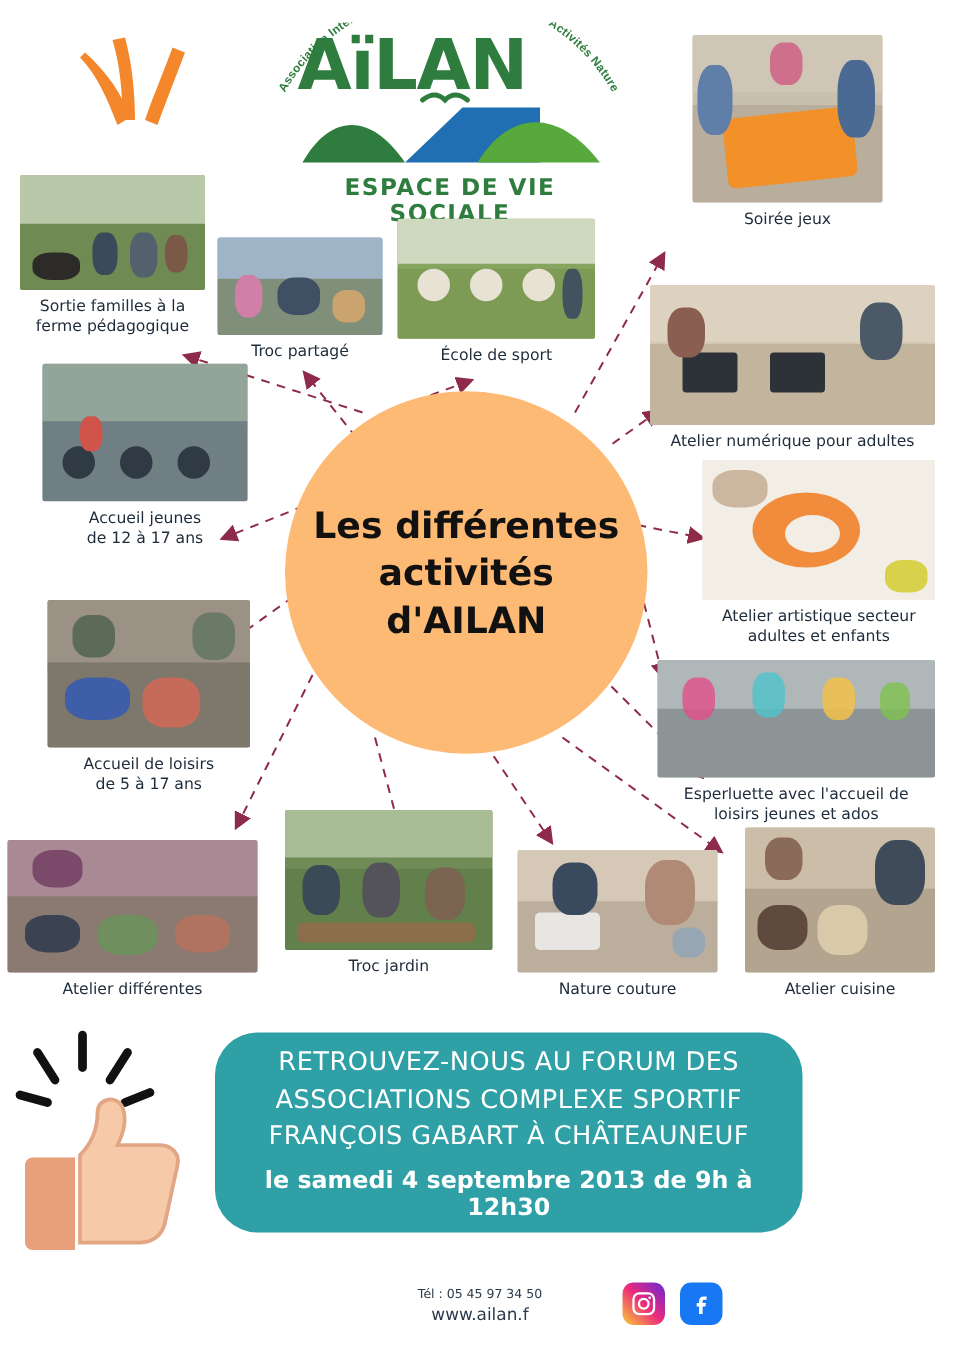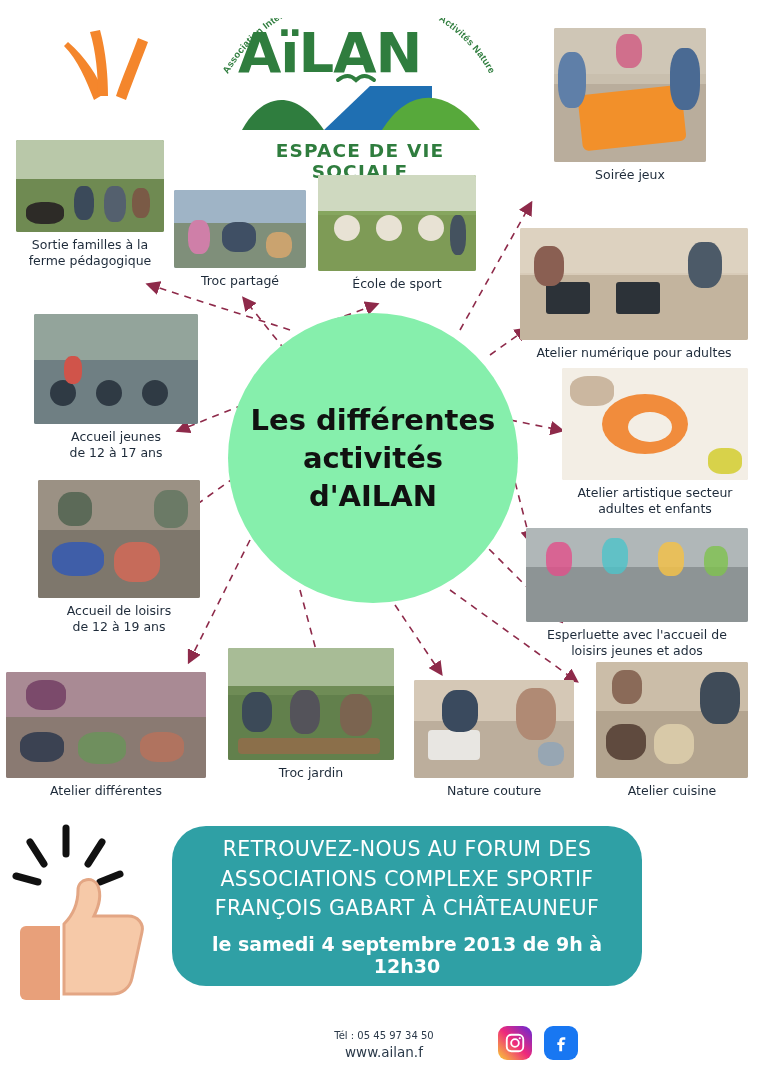--- a/index.html
+++ b/index.html
@@ -81,21 +81,21 @@
   }
 
   
   .center-circle {
     position: absolute;
     left: 228px;
     top: 313px;
     width: 290px;
     height: 290px;
     border-radius: 50%;
-    background: #86efac;
+    background: #fdba74;
     display: flex;
     align-items: center;
     justify-content: center;
     text-align: center;
   }
   .center-text {
     font-size: 29px;
     font-weight: bold;
     color: #111111;
     line-height: 1.32;
@@ -360,21 +360,21 @@
       <div class="ground" style="background:#8d9495;"></div>
       <div class="blobA" style="left:20px; top:14px; width:26px; height:34px; background:#e24f8a; opacity:.8;"></div>
       <div class="blobB" style="left:76px; top:10px; width:26px; height:36px; background:#4ec3c9; opacity:.8;"></div>
       <div class="blobC" style="left:132px; top:14px; width:26px; height:34px; background:#f2c14a; opacity:.85;"></div>
       <div class="blobD" style="left:178px; top:18px; width:24px; height:30px; background:#7fc24e; opacity:.8;"></div>
     </div>
     <div class="caption">Esperluette avec l'accueil de
 loisirs jeunes et ados</div>
   </div>
 
-  <div class="item" style="left:34px; top:314px; width:164px;">
+  <div class="item" style="left:34px; top:291px; width:164px;">
     <div class="photo" style="height:110px; background:#7d8f8c;">
       <div class="sky" style="background:#93a49b; height:48%;"></div>
       <div class="ground" style="background:#6f7f83;"></div>
       <div class="blobA" style="left:16px; bottom:18px; width:26px; height:26px; background:#2f3a44; border-radius:50%;"></div>
       <div class="blobB" style="left:62px; bottom:18px; width:26px; height:26px; background:#2f3a44; border-radius:50%;"></div>
       <div class="blobC" style="left:108px; bottom:18px; width:26px; height:26px; background:#2f3a44; border-radius:50%;"></div>
       <div class="blobD" style="left:30px; bottom:40px; width:18px; height:28px; background:#d0544a;"></div>
     </div>
     <div class="caption">Accueil jeunes
 de 12 à 17 ans</div>
@@ -383,21 +383,21 @@
   <div class="item" style="left:38px; top:480px; width:162px;">
     <div class="photo" style="height:118px; background:#8d8478;">
       <div class="sky" style="background:#9b9184; height:50%;"></div>
       <div class="ground" style="background:#7e776c;"></div>
       <div class="blobA" style="left:14px; bottom:22px; width:52px; height:34px; background:#3f5ea8;"></div>
       <div class="blobB" style="left:76px; bottom:16px; width:46px; height:40px; background:#c66b5a;"></div>
       <div class="blobC" style="left:20px; top:12px; width:34px; height:34px; background:#5c6a58;"></div>
       <div class="blobD" style="right:12px; top:10px; width:34px; height:38px; background:#6b7a66;"></div>
     </div>
     <div class="caption">Accueil de loisirs
-de 12 à 19 ans</div>
+de 5 à 17 ans</div>
   </div>
 
   <div class="item" style="left:6px; top:672px; width:200px;">
     <div class="photo" style="height:106px; background:#9b7f86;">
       <div class="sky" style="background:#a98a94; height:46%;"></div>
       <div class="ground" style="background:#8a7a72;"></div>
       <div class="blobA" style="left:14px; bottom:16px; width:44px; height:30px; background:#3b4252;"></div>
       <div class="blobB" style="left:72px; bottom:14px; width:48px; height:32px; background:#6f8f5e;"></div>
       <div class="blobC" style="left:134px; bottom:16px; width:44px; height:30px; background:#b0735f;"></div>
       <div class="blobD" style="left:20px; top:8px; width:40px; height:30px; background:#7b4a6b;"></div>

